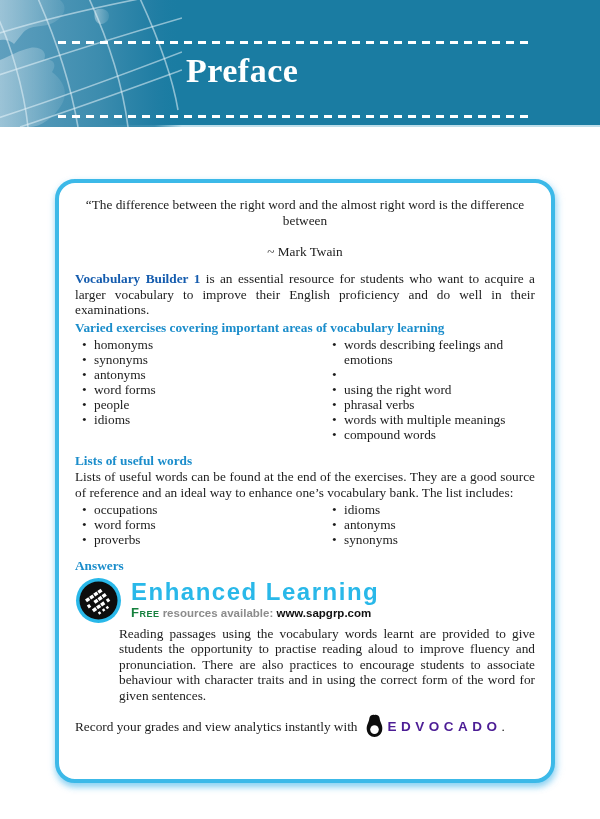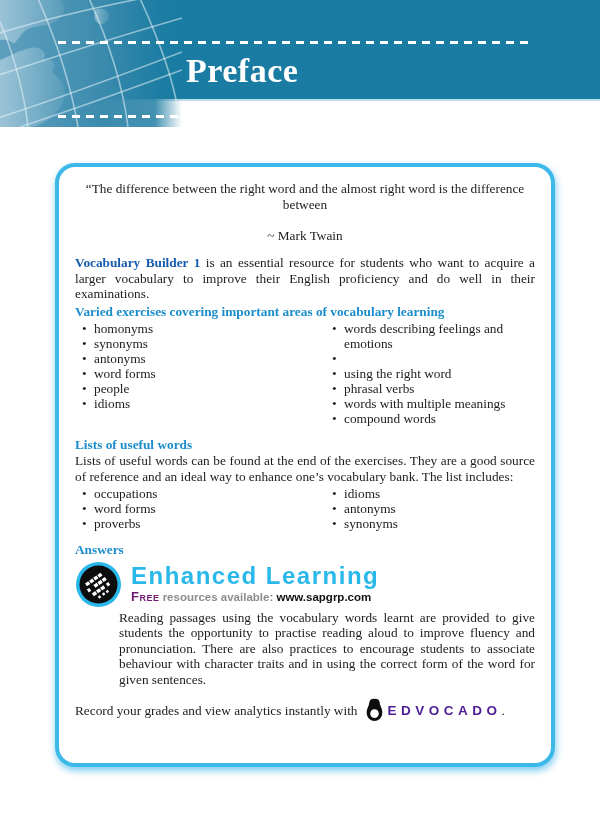--- a/index.html
+++ b/index.html
@@ -4,39 +4,39 @@
 <style>
   * { margin:0; padding:0; box-sizing:border-box; }
   html,body { background:#fff; }
   .page {
     position:relative; width:600px; height:819px; background:#ffffff;
     font-family:"Liberation Serif", serif; color:#1c1c1c; overflow:hidden;
   }
 
   
   .header {
-    position:absolute; top:0; left:0; width:600px; height:101px;
+    position:absolute; top:0; left:0; width:600px; height:127px;
     background:#1a7ca2; border-bottom:2px solid #bedeea;
   }
   .globe { position:absolute; top:0; left:0; width:182px; height:127px; }
   .dash-line {
     position:absolute; left:58px; width:476px; height:3px;
     background:repeating-linear-gradient(90deg,#ffffff 0 8px, rgba(255,255,255,0) 8px 14px);
   }
   .dash-top { top:41px; }
   .dash-bottom { top:115px; }
   .header-title {
     position:absolute; left:186px; top:52px; color:#ffffff;
     font-size:34px; font-weight:bold; letter-spacing:0.5px;
     font-family:"Liberation Serif", serif;
   }
 
   
   .content-box {
-    position:absolute; left:55px; top:163px; width:500px; height:604px;
+    position:absolute; left:55px; top:179px; width:500px; height:604px;
     background:#ffffff; border:4px solid #3cb9e8; border-radius:20px;
     box-shadow:0 4px 6px rgba(80,185,235,0.55), 3px 3px 7px rgba(120,200,240,0.35);
     padding:11px 16px 10px 16px; font-size:13.3px; line-height:1.17;
     overflow:hidden;
   }
   .quote { text-align:center; margin:3px 6px 12px 6px; }
   .para { text-align:justify; margin-bottom:2px; }
   .lead-bold { color:#155cae; font-weight:bold; }
   .section-heading { color:#1b8dcb; font-weight:bold; }
   .section-intro { text-align:justify; }
@@ -51,21 +51,21 @@
   .el-block { display:flex; align-items:center; margin:3px 0 2px 0; }
   .el-icon { width:47px; height:47px; flex:none; margin-right:9px; }
   .el-brand {
     font-family:"Liberation Sans", sans-serif; font-weight:bold;
     color:#29b8e9; font-size:24px; letter-spacing:1.5px; line-height:1.0;
   }
   .el-tagline {
     font-family:"Liberation Sans", sans-serif; font-weight:bold;
     font-size:11.5px; margin-top:1px;
   }
-  .el-free { color:#701a75; font-variant:small-caps; font-size:13px; letter-spacing:0.5px; }
+  .el-free { color:#15803d; font-variant:small-caps; font-size:13px; letter-spacing:0.5px; }
   .el-rest { color:#8c8c8c; }
   .el-url { color:#111111; }
   .el-desc { text-align:justify; margin:1px 0 11px 44px; }
 
   
   .record-line { display:flex; align-items:center; margin-bottom:12px; }
   .edv-logo { display:inline-flex; align-items:center; margin-left:6px; }
   .edv-icon { width:21px; height:24px; margin-right:3px; }
   .edv-brand {
     font-family:"Liberation Sans", sans-serif; font-weight:bold;

